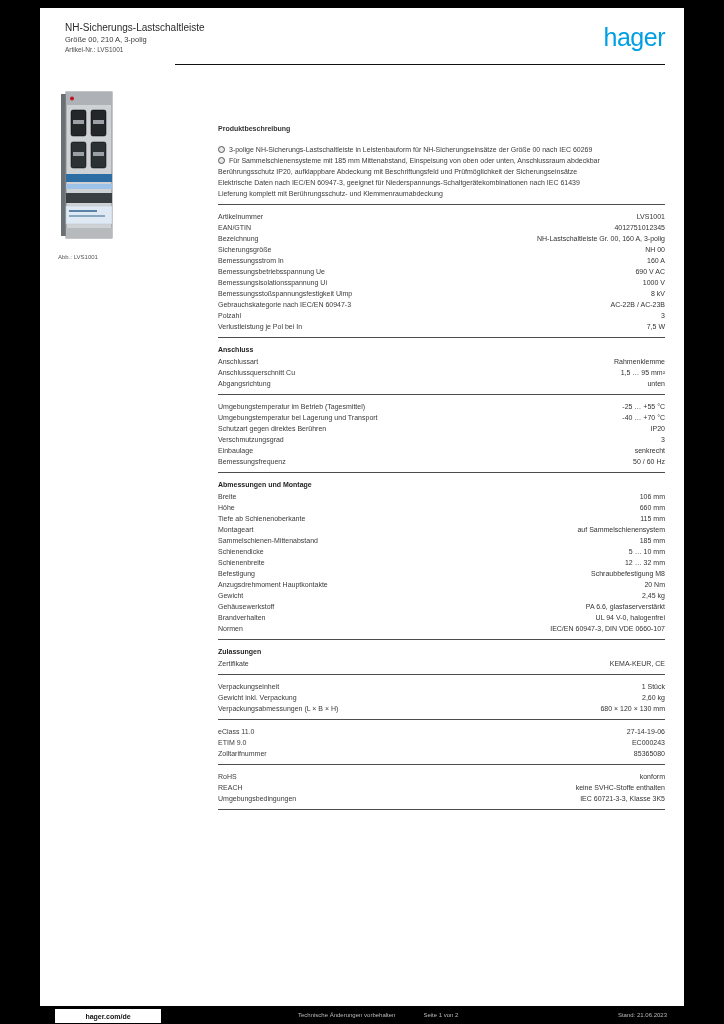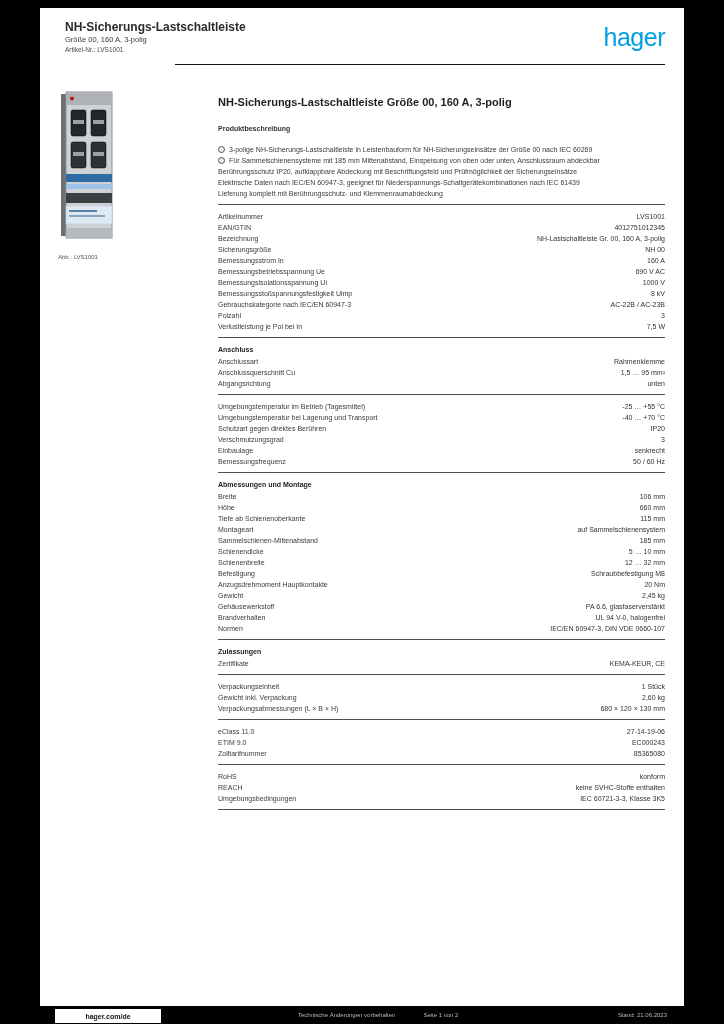--- a/index.html
+++ b/index.html
@@ -10,21 +10,21 @@
     font-family:"Liberation Sans", sans-serif;
     overflow:hidden;
   }
   .page {
     position:absolute; left:40px; top:8px;
     width:644px; height:998px;
     background:#ffffff;
   }
   
   .header-block { position:absolute; left:25px; top:13px; color:#2b2b2b; }
-  .hdr-line1 { font-size:12px; font-weight:bold; line-height:13px; white-space:nowrap; }
+  .hdr-line1 { font-size:10px; font-weight:normal; line-height:13px; white-space:nowrap; }
   .hdr-line2 { font-size:7.5px; line-height:11px; white-space:nowrap; color:#3a3a3a; }
   .hdr-line3 { font-size:6.5px; line-height:10px; white-space:nowrap; color:#4a4a4a; }
   .logo {
     position:absolute; top:16px; right:19px;
     font-size:25px; font-weight:normal; letter-spacing:-0.5px;
     line-height:26px;
   }
   .header-rule { position:absolute; left:135px; right:19px; top:56px; border-top:1.2px solid #111; }
 
   
@@ -70,21 +70,21 @@
   .footer-center { position:absolute; left:298px; top:6px; font-size:6px; color:#b9b9b9; display:flex; gap:28px; }
   .footer-right { position:absolute; right:57px; top:6px; font-size:6px; color:#b9b9b9; }
 </style>
 </head>
 <body>
 
 <div class="page">
 
   <div class="header-block">
     <div class="hdr-line1">NH-Sicherungs-Lastschaltleiste</div>
-    <div class="hdr-line2">Größe 00, 160 A, 3-polig</div>
+    <div class="hdr-line2">Größe 00, 210 A, 3-polig</div>
     <div class="hdr-line3">Artikel-Nr.: LVS1001</div>
   </div>
   <div class="logo" id="brand-logo" style="color: rgb(0, 159, 227);">hager</div>
   <div class="header-rule"></div>
 
   <div class="photo-wrap">
     <svg width="62" height="152" viewBox="0 0 62 152">
       <rect x="3" y="4" width="6" height="142" fill="#6b7075"></rect>
       <rect x="8" y="2" width="46" height="146" fill="#cfd2d4" stroke="#8a8f94" stroke-width="1"></rect>
       <rect x="8" y="2" width="46" height="13" fill="#aeb2b6"></rect>
@@ -101,21 +101,20 @@
       <rect x="8" y="94" width="46" height="5" fill="#9fc3e8"></rect>
       <rect x="8" y="103" width="46" height="10" fill="#3a3f44"></rect>
       <rect x="8" y="116" width="46" height="18" fill="#dfe9f3" stroke="#b9c6d4" stroke-width="0.5"></rect>
       <rect x="11" y="120" width="28" height="2" fill="#5b83a8"></rect>
       <rect x="11" y="125" width="36" height="2" fill="#8aa7c2"></rect>
       <rect x="8" y="138" width="46" height="10" fill="#b6babd"></rect>
     </svg>
     <div class="photo-caption">Abb.: LVS1001</div>
   </div>
 
-  <div class="content-title">NH-Sicherungs-Lastschaltleiste Größe 00, 160 A, 3-polig</div>
   <div class="content-subtitle">Produktbeschreibung</div>
 
   <div class="spec-area" id="spec-area">
       <div class="spec-section">
         <div class="desc-line">
           <span class="circle-icon"></span>
           <span class="desc-text">3-polige NH-Sicherungs-Lastschaltleiste in Leistenbauform für NH-Sicherungseinsätze der Größe 00 nach IEC 60269</span>
         </div>
         <div class="desc-line">
           <span class="circle-icon"></span>

